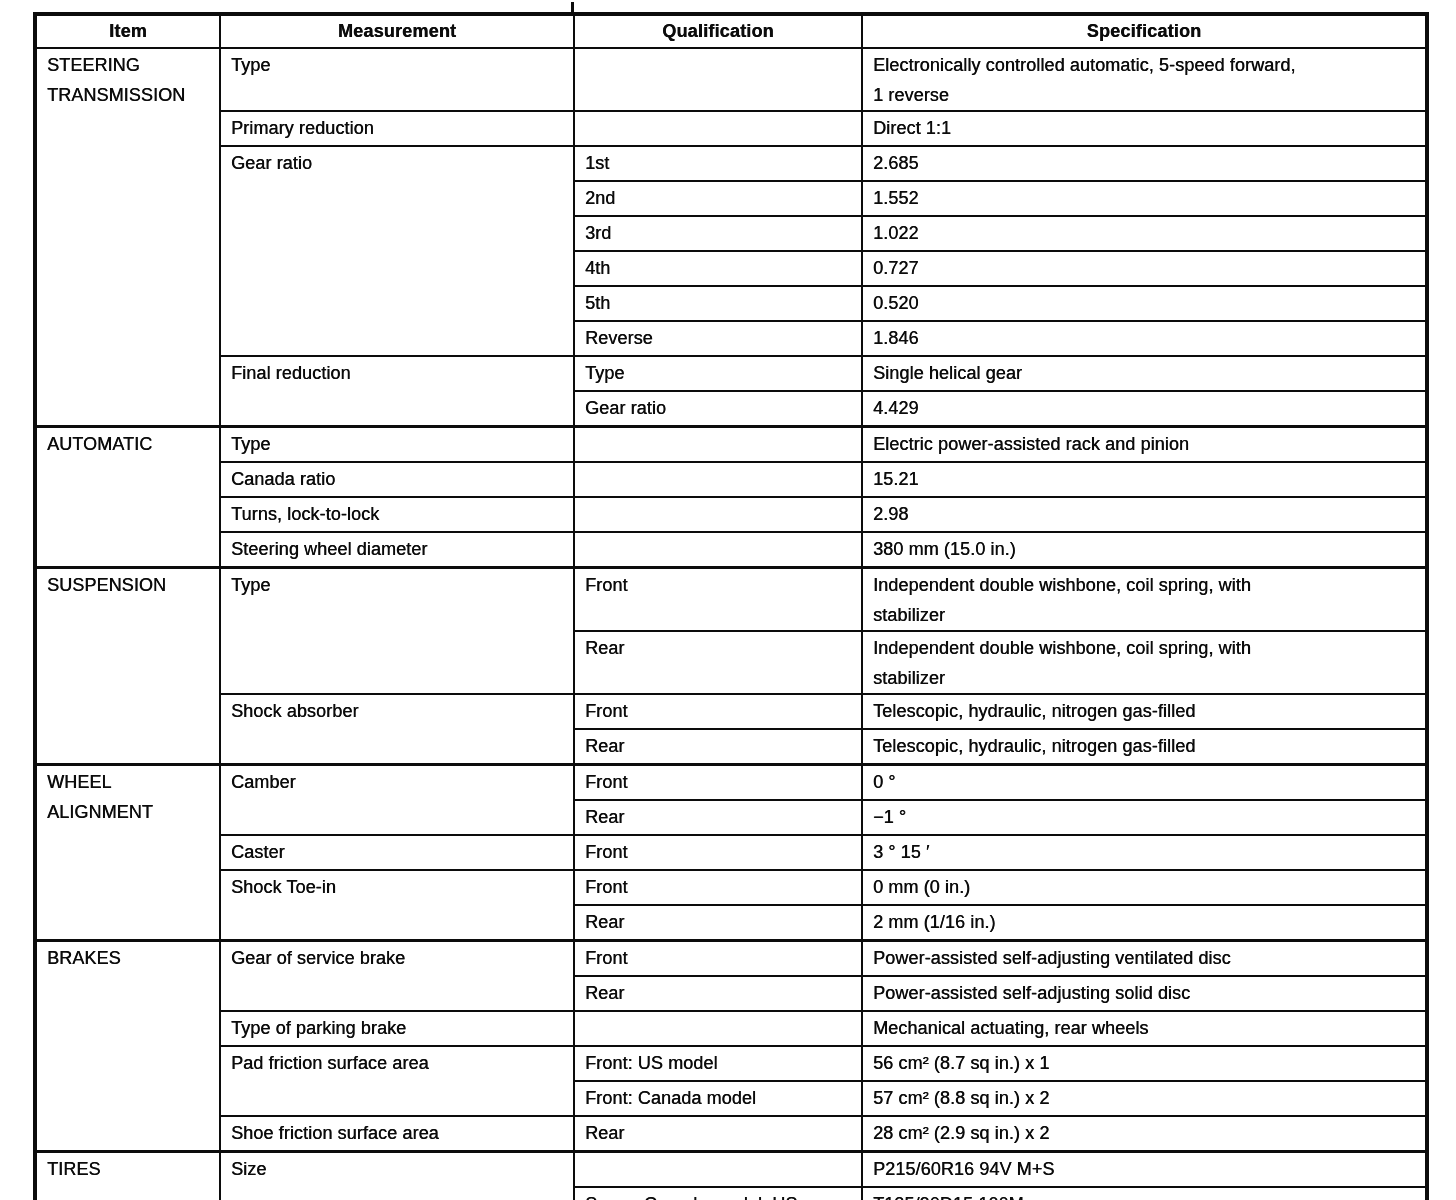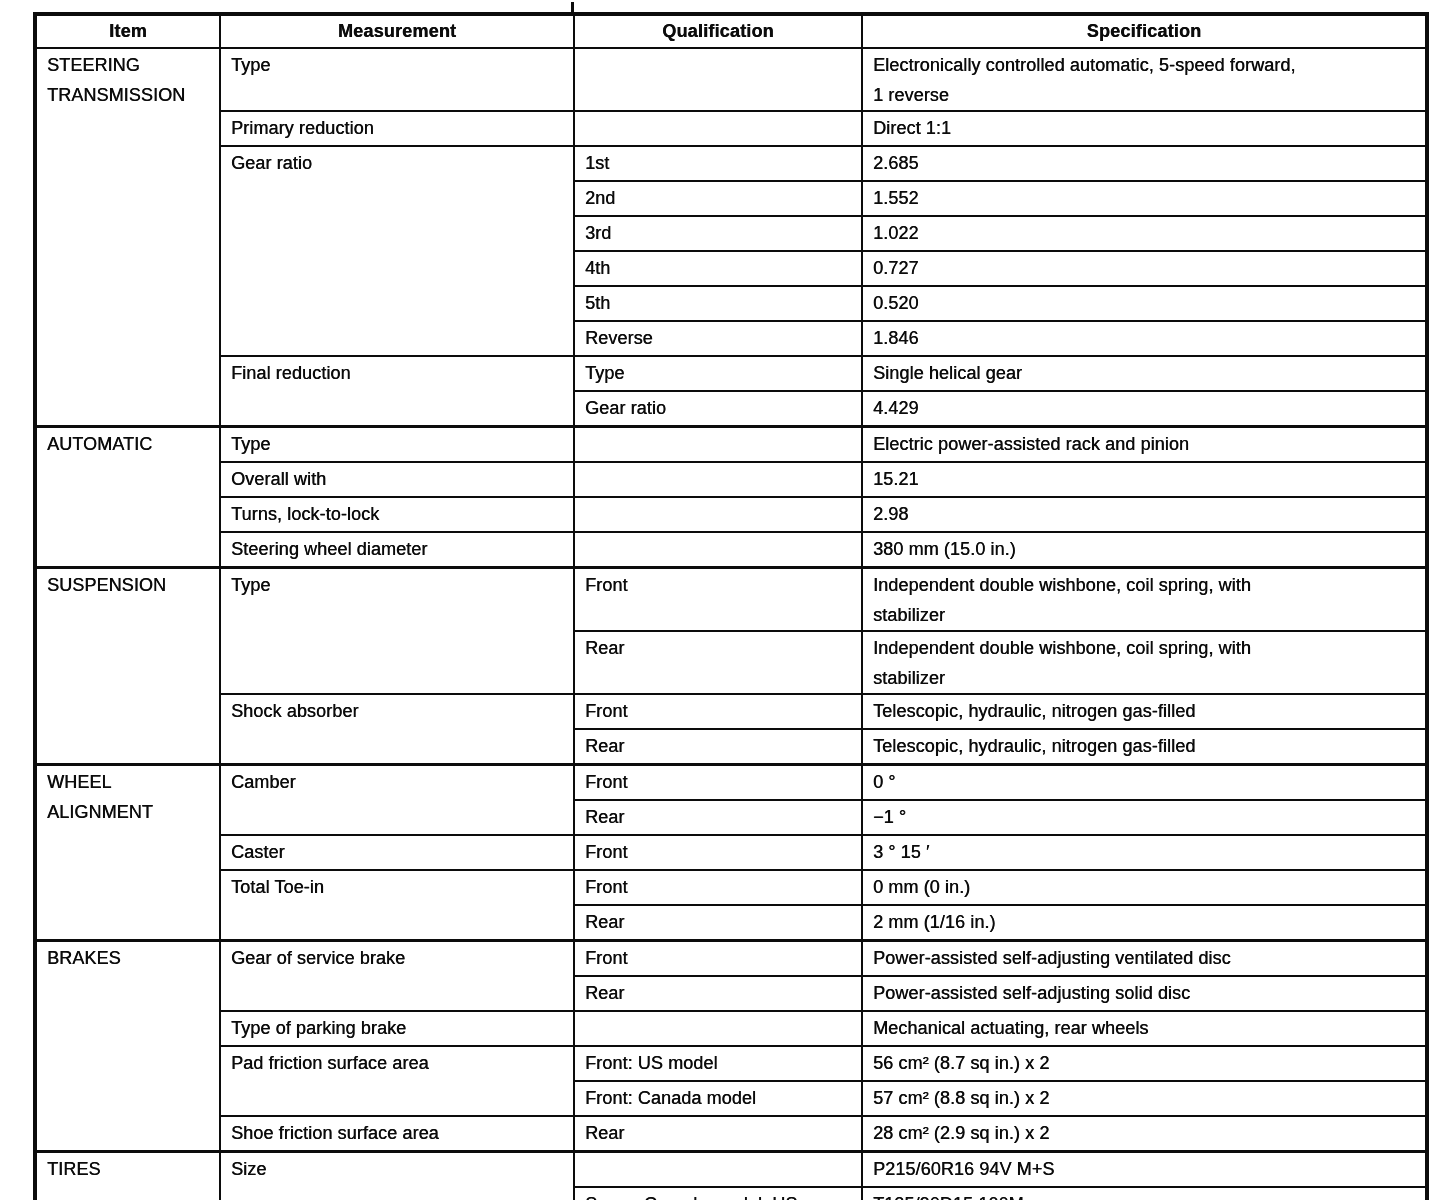--- a/index.html
+++ b/index.html
@@ -136,21 +136,21 @@
           <td class="col-qualification">Gear ratio</td>
           <td class="col-specification">4.429</td>
         </tr>
         <tr class="section-start">
           <td class="col-item" rowspan="4">AUTOMATIC</td>
           <td class="col-measurement">Type</td>
           <td class="col-qualification"></td>
           <td class="col-specification">Electric power-assisted rack and pinion</td>
         </tr>
         <tr>
-          <td class="col-measurement">Overall with</td>
+          <td class="col-measurement">Canada ratio</td>
           <td class="col-qualification"></td>
           <td class="col-specification">15.21</td>
         </tr>
         <tr>
           <td class="col-measurement">Turns, lock-to-lock</td>
           <td class="col-qualification"></td>
           <td class="col-specification">2.98</td>
         </tr>
         <tr>
           <td class="col-measurement">Steering wheel diameter</td>
@@ -187,21 +187,21 @@
         <tr>
           <td class="col-qualification">Rear</td>
           <td class="col-specification">−1 °</td>
         </tr>
         <tr>
           <td class="col-measurement">Caster</td>
           <td class="col-qualification">Front</td>
           <td class="col-specification">3 ° 15 ′</td>
         </tr>
         <tr>
-          <td class="col-measurement" rowspan="2">Total Toe-in</td>
+          <td class="col-measurement" rowspan="2">Shock Toe-in</td>
           <td class="col-qualification">Front</td>
           <td class="col-specification">0 mm (0 in.)</td>
         </tr>
         <tr>
           <td class="col-qualification">Rear</td>
           <td class="col-specification">2 mm (1/16 in.)</td>
         </tr>
         <tr class="section-start">
           <td class="col-item" rowspan="6">BRAKES</td>
           <td class="col-measurement" rowspan="2">Gear of service brake</td>
@@ -213,21 +213,21 @@
           <td class="col-specification">Power-assisted self-adjusting solid disc</td>
         </tr>
         <tr>
           <td class="col-measurement">Type of parking brake</td>
           <td class="col-qualification"></td>
           <td class="col-specification">Mechanical actuating, rear wheels</td>
         </tr>
         <tr>
           <td class="col-measurement" rowspan="2">Pad friction surface area</td>
           <td class="col-qualification">Front: US model</td>
-          <td class="col-specification">56 cm² (8.7 sq in.) x 2</td>
+          <td class="col-specification">56 cm² (8.7 sq in.) x 1</td>
         </tr>
         <tr>
           <td class="col-qualification">Front: Canada model</td>
           <td class="col-specification">57 cm² (8.8 sq in.) x 2</td>
         </tr>
         <tr>
           <td class="col-measurement">Shoe friction surface area</td>
           <td class="col-qualification">Rear</td>
           <td class="col-specification">28 cm² (2.9 sq in.) x 2</td>
         </tr>

